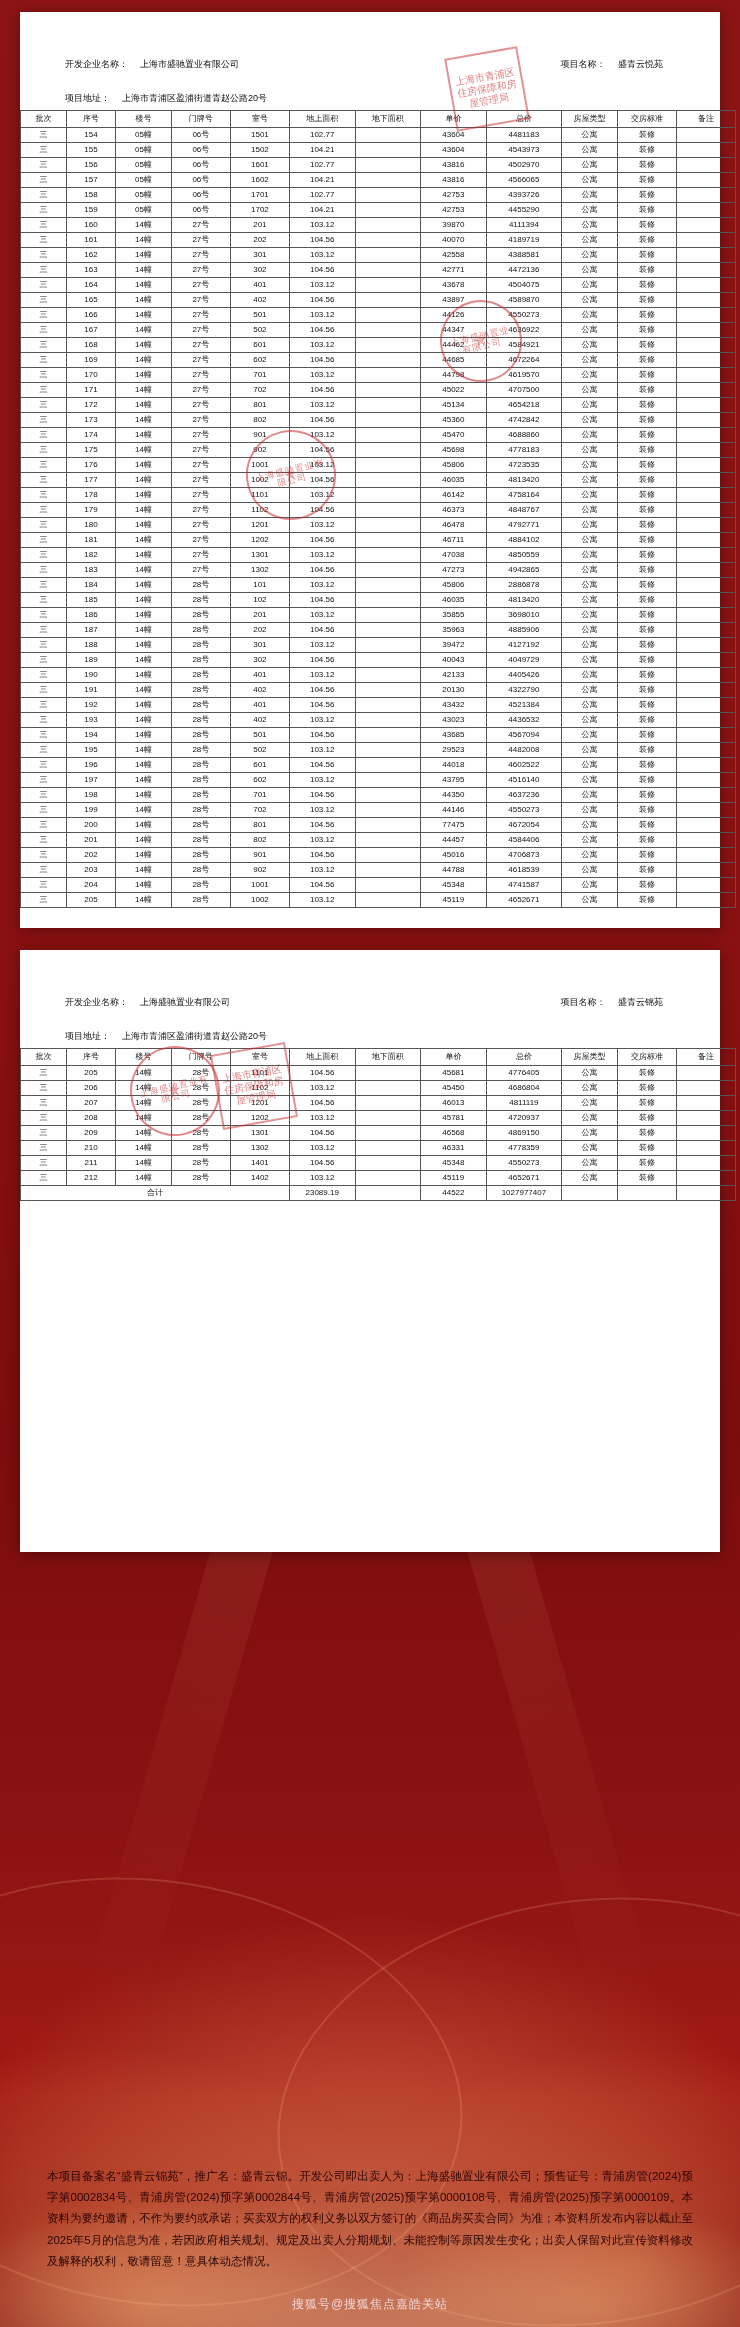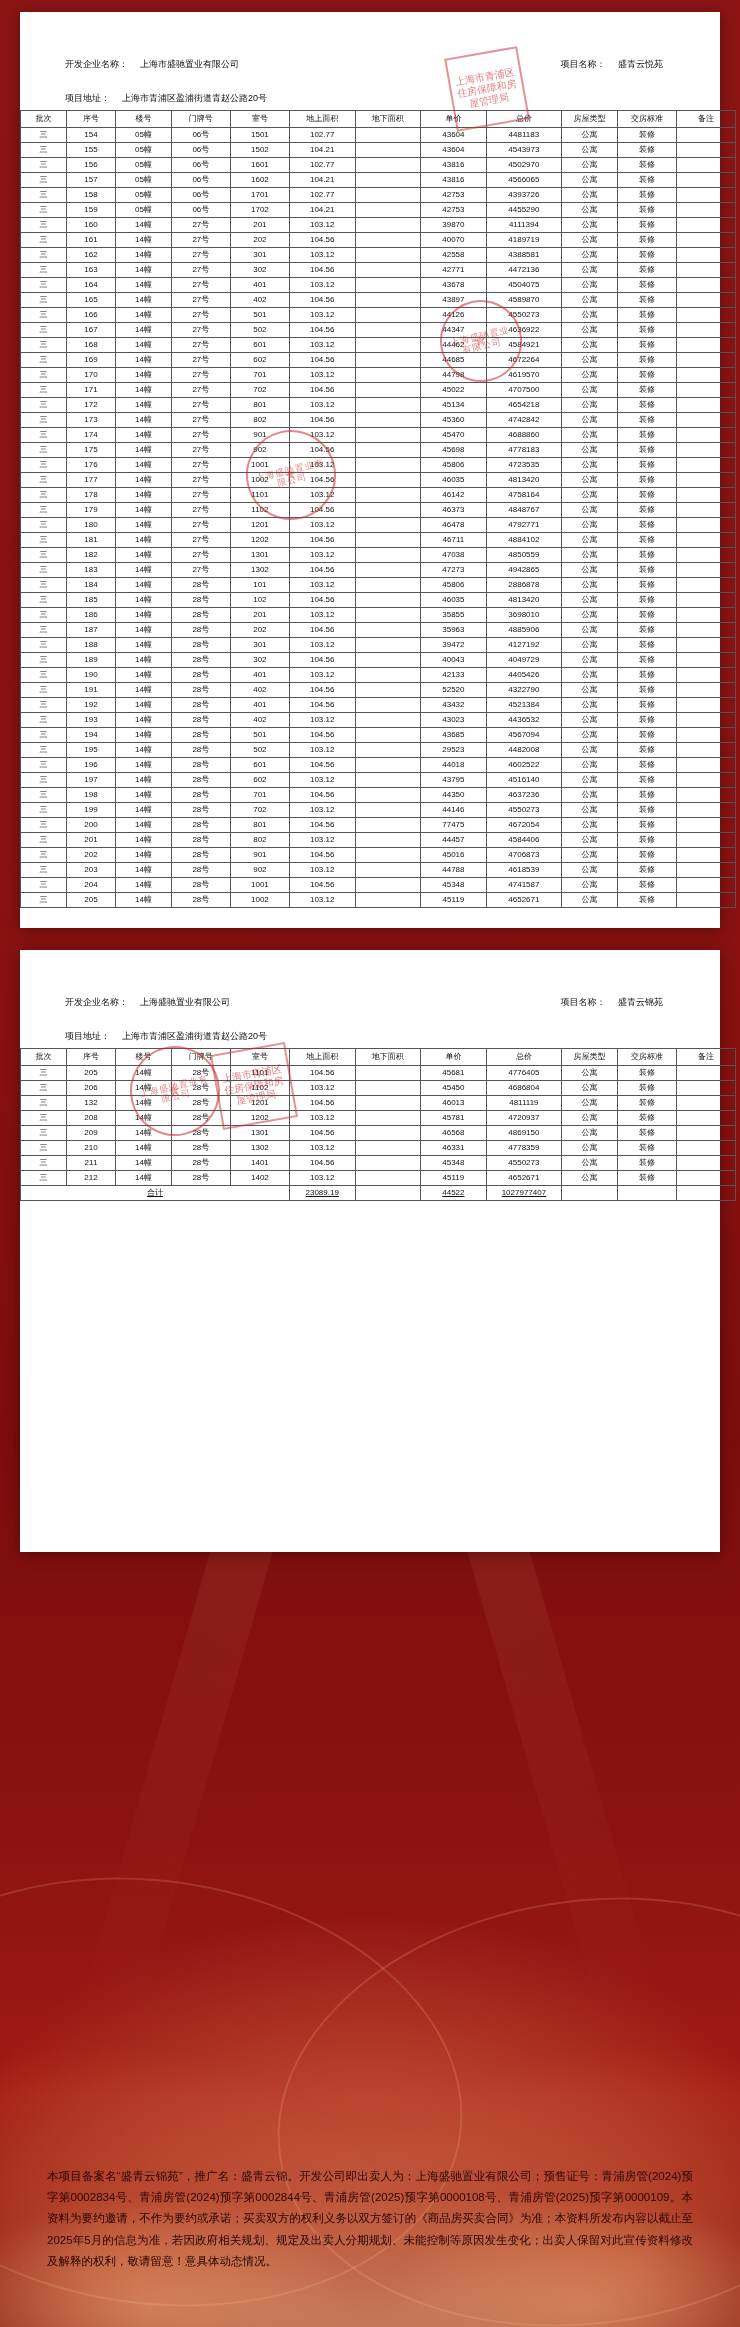--- a/index.html
+++ b/index.html
@@ -124,21 +124,20 @@
   .col-area { width: 10%; }
   .col-uarea { width: 10%; }
   .col-price { width: 10%; }
   .col-total { width: 11.5%; }
   .col-type { width: 8.5%; }
   .col-deco { width: 9%; }
   .col-note { width: 9%; }
 
   .total-row td {
     height: 14px;
-    text-decoration: underline;
   }
   .total-label {
     text-align: center;
   }
 
   
   .seal {
     position: absolute;
     border-radius: 50%;
     border: 2.5px solid rgba(200,40,40,0.55);
@@ -785,21 +784,21 @@
             <td></td>
           </tr>
           <tr>
             <td>三</td>
             <td>191</td>
             <td>14幢</td>
             <td>28号</td>
             <td>402</td>
             <td>104.56</td>
             <td></td>
-            <td>52520</td>
+            <td>20130</td>
             <td>4322790</td>
             <td>公寓</td>
             <td>装修</td>
             <td></td>
           </tr>
           <tr>
             <td>三</td>
             <td>192</td>
             <td>14幢</td>
             <td>28号</td>
@@ -1082,21 +1081,21 @@
             <td>103.12</td>
             <td></td>
             <td>45450</td>
             <td>4686804</td>
             <td>公寓</td>
             <td>装修</td>
             <td></td>
           </tr>
           <tr>
             <td>三</td>
-            <td>132</td>
+            <td>207</td>
             <td>14幢</td>
             <td>28号</td>
             <td>1201</td>
             <td>104.56</td>
             <td></td>
             <td>46013</td>
             <td>4811119</td>
             <td>公寓</td>
             <td>装修</td>
             <td></td>
@@ -1196,14 +1195,17 @@
   </div>
 
   <div class="spacer-mid"></div>
 
   <div class="glow-bottom"></div>
 
   <div class="footer-note">
     <span>本项目备案名“盛青云锦苑”，推广名：盛青云锦。开发公司即出卖人为：上海盛驰置业有限公司；预售证号：青浦房管(2024)预字第0002834号、青浦房管(2024)预字第0002844号、青浦房管(2025)预字第0000108号、青浦房管(2025)预字第0000109。本资料为要约邀请，不作为要约或承诺；买卖双方的权利义务以双方签订的《商品房买卖合同》为准；本资料所发布内容以截止至2025年5月的信息为准，若因政府相关规划、规定及出卖人分期规划、未能控制等原因发生变化；出卖人保留对此宣传资料修改及解释的权利，敬请留意！意具体动态情况。</span>
   </div>
 
+  <div class="sohu-bar">
+    <span>搜狐号@搜狐焦点嘉皓关站</span>
+  </div>
 
 </div>
 
 </body></html>

